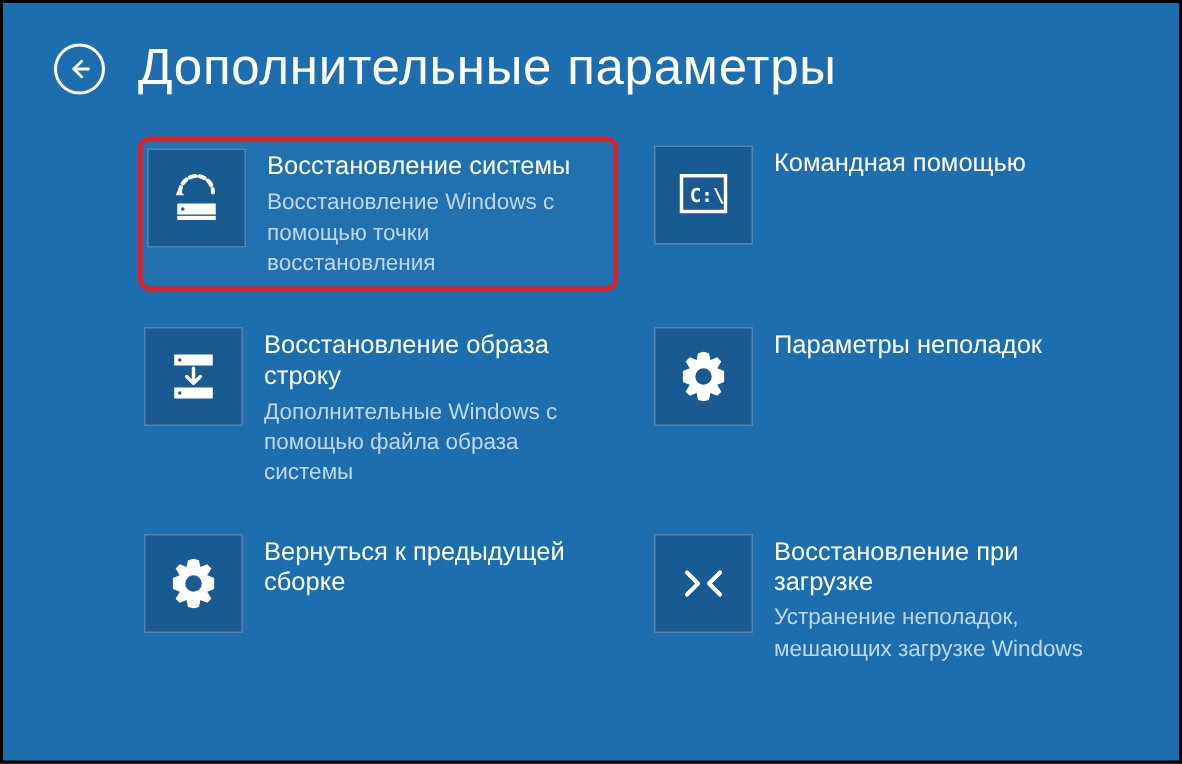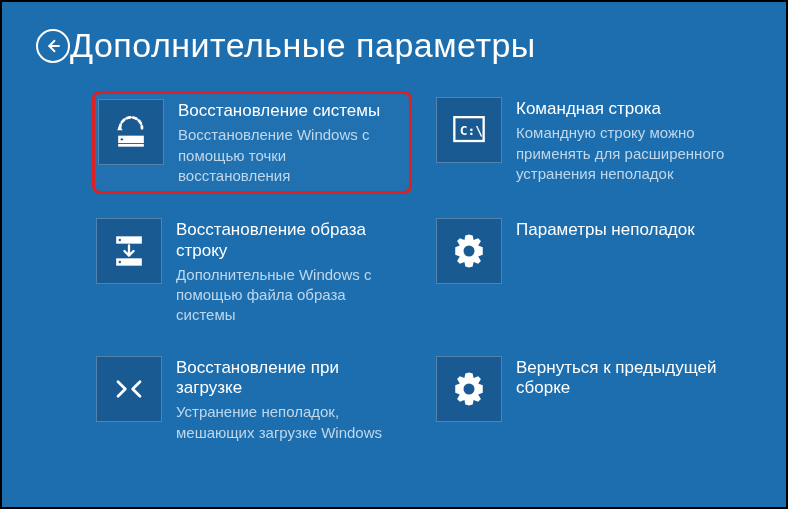--- a/index.html
+++ b/index.html
@@ -9,20 +9,21 @@
     background: #1d6eaf;
     font-family: "Segoe UI", Arial, sans-serif;
     color: #fff;
     overflow: hidden;
     border: 2px solid #000;
     padding: 24px 34px 24px 34px;
   }
   .header {
     display: flex;
     align-items: center;
+    gap: 22px;
     margin-bottom: 26px;
   }
   .back-btn {
     width: 34px; height: 34px;
     border: 2px solid #fff;
     border-radius: 50%;
     display: flex; align-items: center; justify-content: center;
     cursor: pointer;
     flex-shrink: 0;
   }
@@ -108,22 +109,21 @@
   </div>
 
   <div class="tile">
     <div class="tile-icon">
       <svg viewBox="0 0 48 48">
         <rect x="8" y="10" width="32" height="26" stroke="#fff" stroke-width="2.5" fill="none"></rect>
         <text x="14" y="29" font-size="14" fill="#fff" font-family="Consolas,monospace" font-weight="bold">C:\</text>
       </svg>
     </div>
     <div class="tile-text">
-      <div class="tile-title">Командная строка</div>
-      <div class="tile-desc">Командную строку можно применять для расширенного устранения неполадок</div>
+      <div class="tile-title">Командная помощью</div>
     </div>
   </div>
 
   <div class="tile">
     <div class="tile-icon">
       <svg viewBox="0 0 48 48">
         <rect x="10" y="8" width="28" height="8" fill="#fff"></rect>
         <circle cx="14" cy="12" r="1.3" fill="#1a5a92"></circle>
         <path d="M24 18 L24 28 M19 24 L24 29 L29 24" stroke="#fff" stroke-width="2.5" fill="none" stroke-linecap="round" stroke-linejoin="round"></path>
         <rect x="10" y="32" width="28" height="8" fill="#fff"></rect>
@@ -146,38 +146,38 @@
       </svg>
     </div>
     <div class="tile-text">
       <div class="tile-title">Параметры неполадок</div>
     </div>
   </div>
 
   <div class="tile">
     <div class="tile-icon">
       <svg viewBox="0 0 48 48">
-        <path d="M12 16 L20 24 L12 32" stroke="#fff" stroke-width="3" fill="none" stroke-linecap="round" stroke-linejoin="round"></path>
-        <path d="M36 16 L28 24 L36 32" stroke="#fff" stroke-width="3" fill="none" stroke-linecap="round" stroke-linejoin="round"></path>
-      </svg>
-    </div>
-    <div class="tile-text">
-      <div class="tile-title">Восстановление при загрузке</div>
-      <div class="tile-desc">Устранение неполадок, мешающих загрузке Windows</div>
-    </div>
-  </div>
-
-  <div class="tile">
-    <div class="tile-icon">
-      <svg viewBox="0 0 48 48">
         <g transform="translate(24 24)">
         <path d="M0-18 L4-17 L5-12 L10-14 L13-11 L10-6 L15-4 L15 4 L10 6 L13 11 L10 14 L5 12 L4 17 L0 18 L-4 17 L-5 12 L-10 14 L-13 11 L-10 6 L-15 4 L-15-4 L-10-6 L-13-11 L-10-14 L-5-12 L-4-17 Z" fill="#fff"></path>
         <circle cx="0" cy="0" r="6" fill="#1a5a92"></circle>
         </g>
       </svg>
     </div>
     <div class="tile-text">
       <div class="tile-title">Вернуться к предыдущей сборке</div>
       <div class="tile-desc"></div>
     </div>
   </div>
 
+  <div class="tile">
+    <div class="tile-icon">
+      <svg viewBox="0 0 48 48">
+        <path d="M12 16 L20 24 L12 32" stroke="#fff" stroke-width="3" fill="none" stroke-linecap="round" stroke-linejoin="round"></path>
+        <path d="M36 16 L28 24 L36 32" stroke="#fff" stroke-width="3" fill="none" stroke-linecap="round" stroke-linejoin="round"></path>
+      </svg>
+    </div>
+    <div class="tile-text">
+      <div class="tile-title">Восстановление при загрузке</div>
+      <div class="tile-desc">Устранение неполадок, мешающих загрузке Windows</div>
+    </div>
+  </div>
+
 </div>
 
 </body></html>

